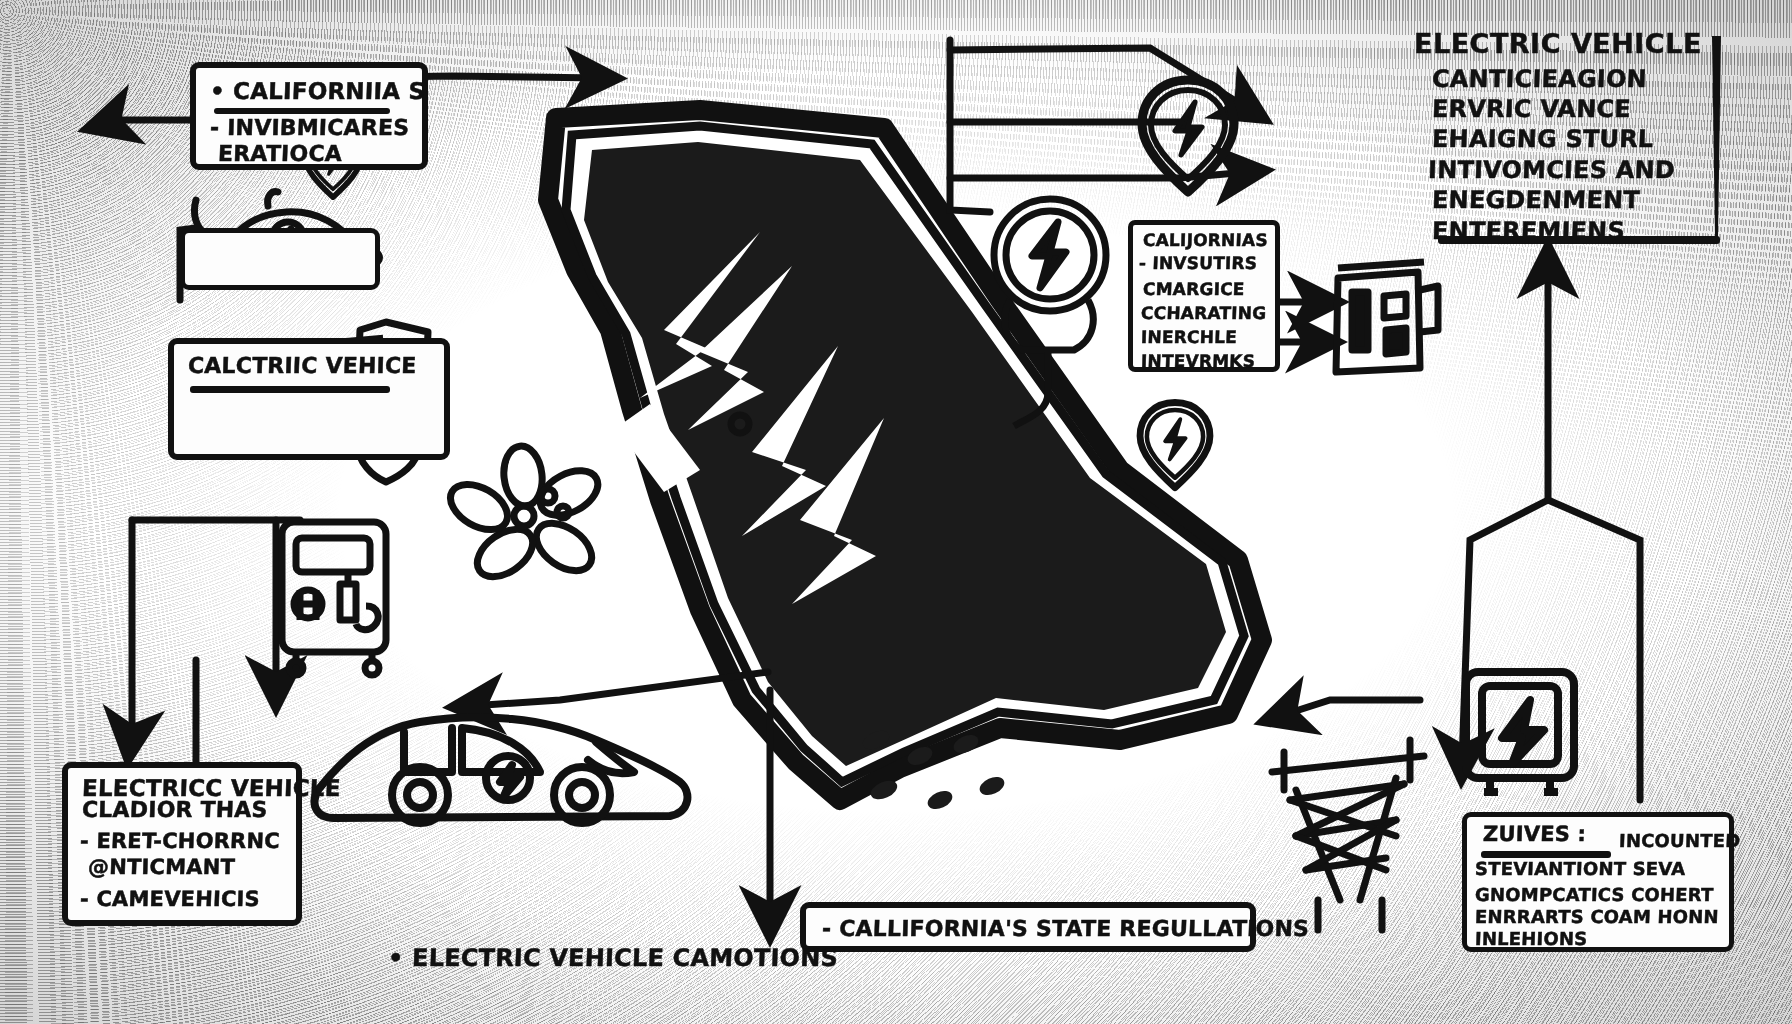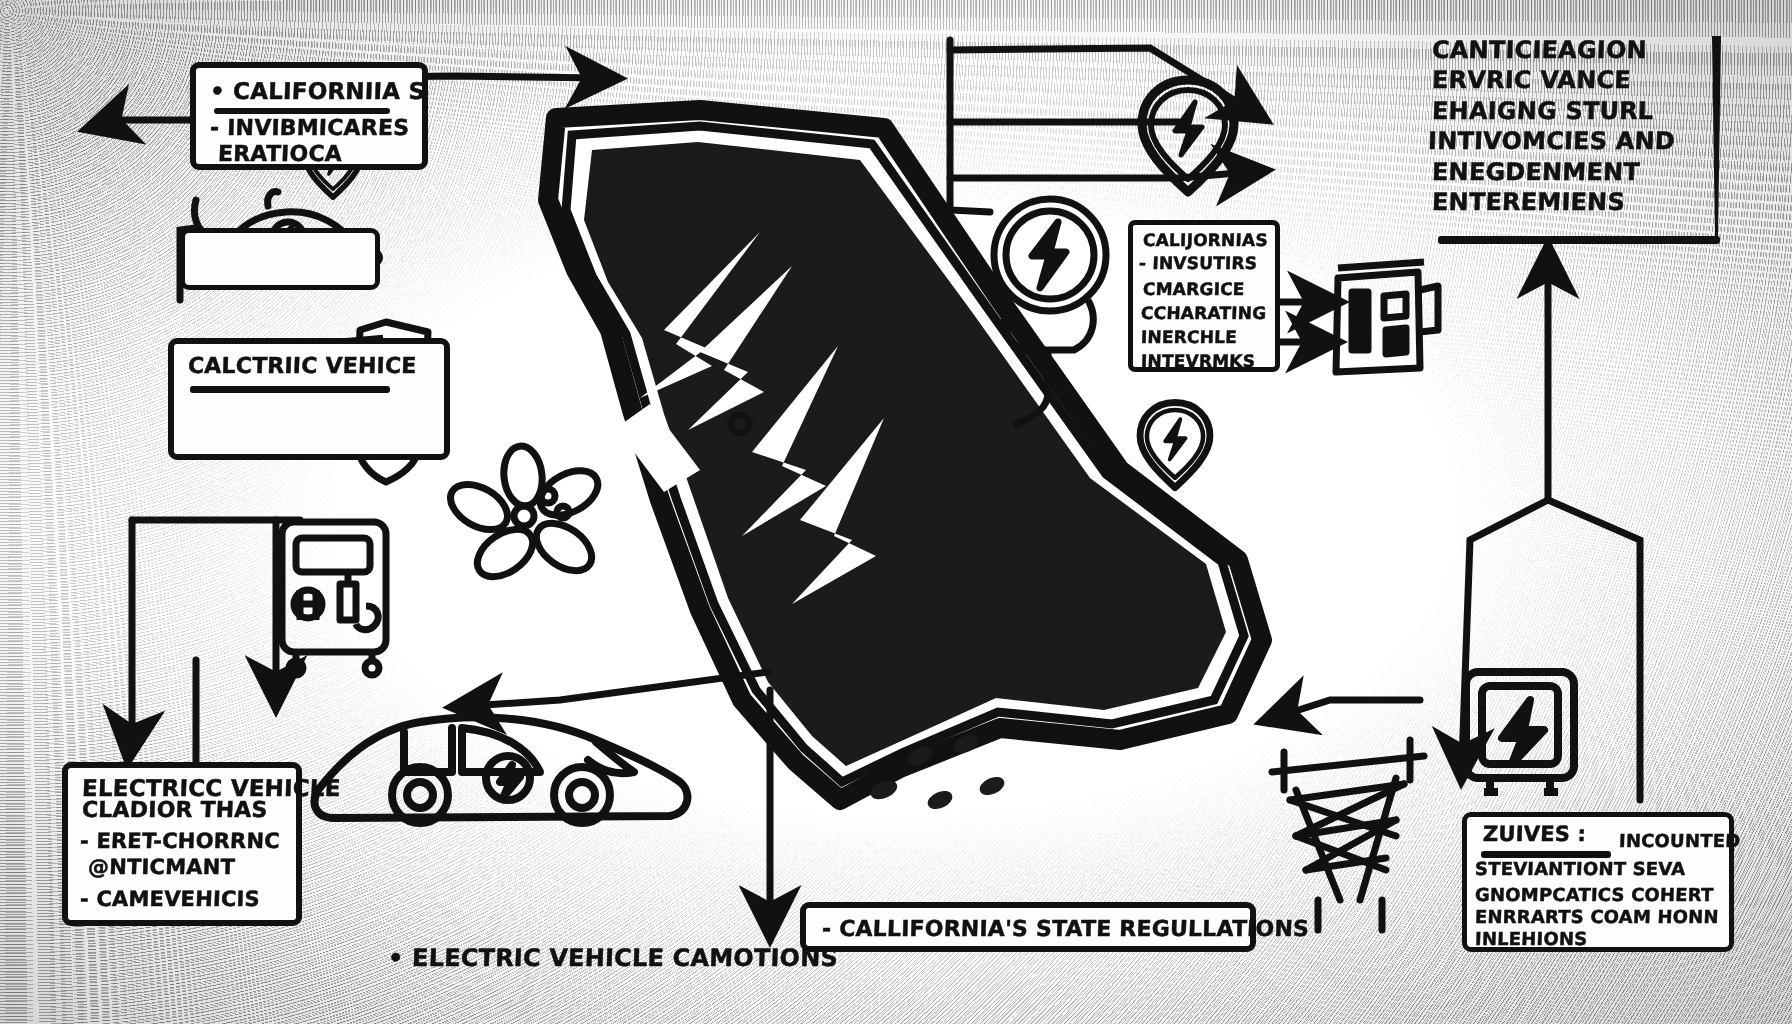--- a/index.html
+++ b/index.html
@@ -316,20 +316,21 @@
   <div class="box" style="left:1128px;top:220px;width:152px;height:152px;border-width:5px;border-radius:7px;">
     <div class="mk sq" style="position:absolute;left:10px;top:6px;font-size:17px;">CALIJORNIAS</div>
     <div class="mk sq" style="position:absolute;left:6px;top:29px;font-size:17px;">- INVSUTIRS</div>
     <div class="mk sq" style="position:absolute;left:10px;top:55px;font-size:17px;">CMARGICE</div>
     <div class="mk sq" style="position:absolute;left:8px;top:79px;font-size:17px;">CCHARATING</div>
     <div class="mk sq" style="position:absolute;left:8px;top:103px;font-size:17px;">INERCHLE</div>
     <div class="mk sq" style="position:absolute;left:8px;top:127px;font-size:17px;">INTEVRMKS</div>
   </div>
 
   <div class="lay" style="left:1414px;top:30px;width:320px;">
+    <div class="mk" style="font-size:27px;letter-spacing:.5px;">ELECTRIC VEHICLE</div>
     <div class="mk sq" style="font-size:24px;margin:8px 0 0 18px;">CANTICIEAGION</div>
     <div class="mk sq" style="font-size:24px;margin:5px 0 0 18px;">ERVRIC VANCE</div>
     <div class="mk sq" style="font-size:24px;margin:5px 0 0 18px;">EHAIGNG STURL</div>
     <div class="mk sq" style="font-size:24px;margin:5px 0 0 14px;">INTIVOMCIES AND</div>
     <div class="mk sq" style="font-size:24px;margin:5px 0 0 18px;">ENEGDENMENT</div>
     <div class="mk sq" style="font-size:24px;margin:5px 0 0 18px;">ENTEREMIENS</div>
   </div>
   <div class="lay" style="left:1712px;top:36px;width:9px;height:204px;background:#111;
               clip-path:polygon(0 0,100% 0,66% 100%,34% 100%);"></div>
   <div class="lay" style="left:1438px;top:236px;width:282px;height:8px;background:#111;border-radius:3px;"></div>

